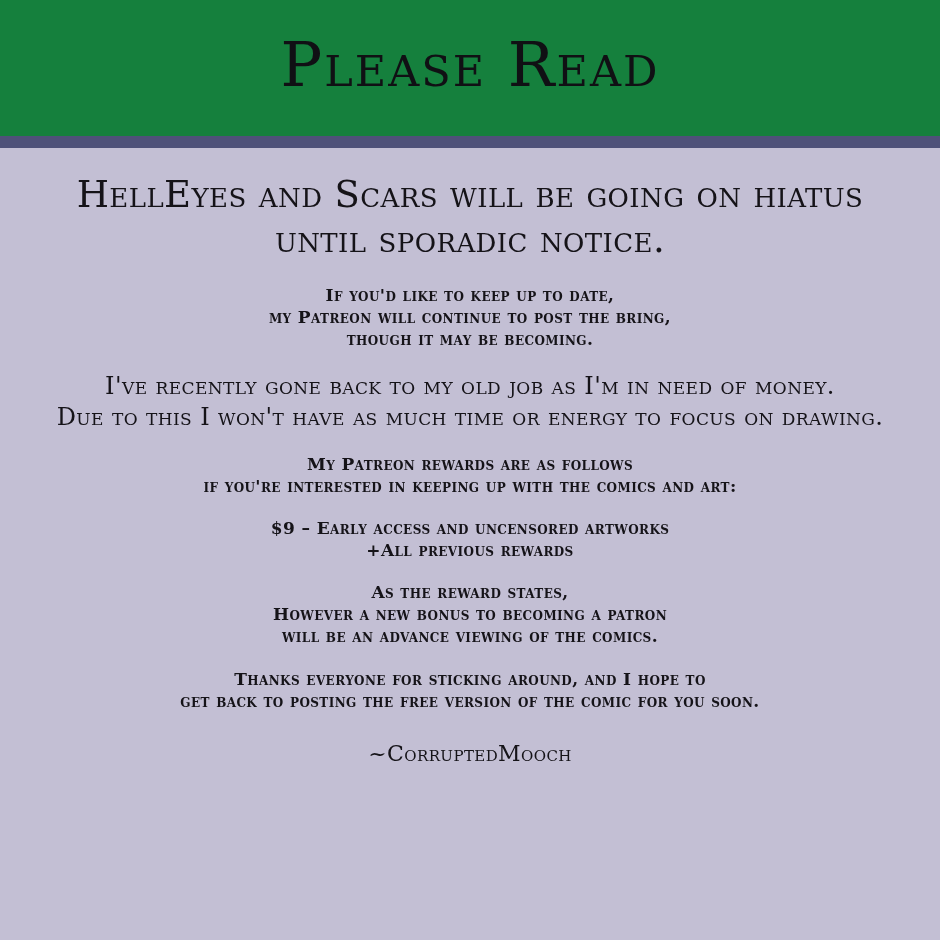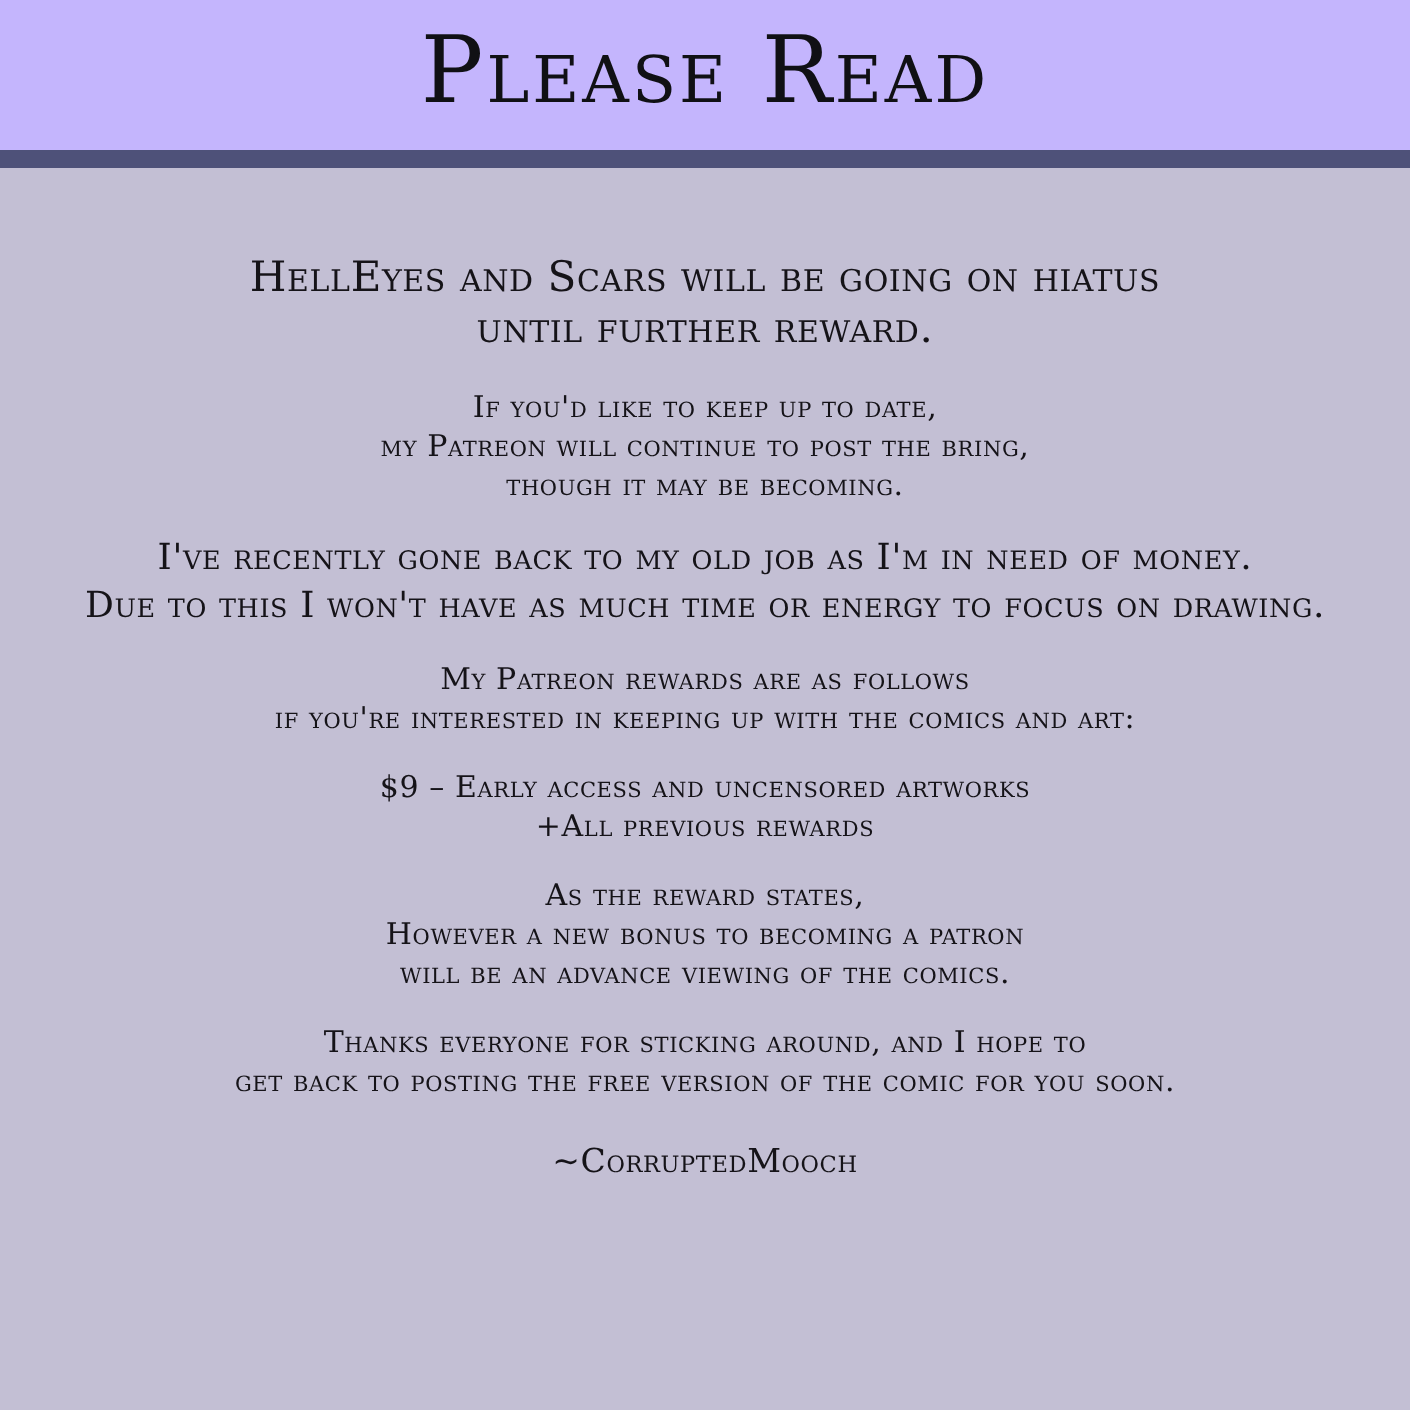--- a/index.html
+++ b/index.html
@@ -15,22 +15,22 @@
   }
   .page {
     position: relative;
     width: 940px;
     height: 940px;
     background: #c3bfd4;
     display: flex;
     flex-direction: column;
   }
   .header-band {
-    background: #c4b5fd;
-    height: 100px;
+    background: #15803d;
+    height: 136px;
     display: flex;
     align-items: center;
     justify-content: center;
     flex: none;
   }
   .header-title {
     font-family: "DejaVu Serif", serif;
     font-size: 62px;
     letter-spacing: 2px;
     color: #101014;
@@ -58,29 +58,29 @@
     color: #151318;
     font-variant: small-caps;
     font-family: "DejaVu Serif", serif;
     letter-spacing: 0.4px;
   }
   .block .line {
     display: block;
     white-space: nowrap;
   }
   .block.lead {
-    font-size: 28px;
+    font-size: 37px;
     line-height: 1.22;
     margin-bottom: 22px;
-    margin-top: 32px;
   }
   .block.normal {
-    font-size: 20px;
+    font-size: 17px;
     line-height: 1.30;
     margin-bottom: 20px;
+    font-weight: bold;
   }
   .block.wide {
     font-size: 24px;
     line-height: 1.30;
     margin-bottom: 20px;
   }
   .block.sign {
     font-size: 22px;
     line-height: 1.3;
     margin-top: 8px;
@@ -94,21 +94,21 @@
   <div class="header-band">
     <div class="header-title">Please Read</div>
   </div>
 
   <div class="header-rule"></div>
 
   <div class="body-area">
     <div id="blocks-container">
         <div class="block lead">
           <span class="line">HellEyes and Scars will be going on hiatus</span>
-          <span class="line">until further reward.</span>
+          <span class="line">until sporadic notice.</span>
         </div>
         <div class="block normal">
           <span class="line">If you'd like to keep up to date,</span>
           <span class="line">my Patreon will continue to post the bring,</span>
           <span class="line">though it may be becoming.</span>
         </div>
         <div class="block wide">
           <span class="line">I've recently gone back to my old job as I'm in need of money.</span>
           <span class="line">Due to this I won't have as much time or energy to focus on drawing.</span>
         </div>

